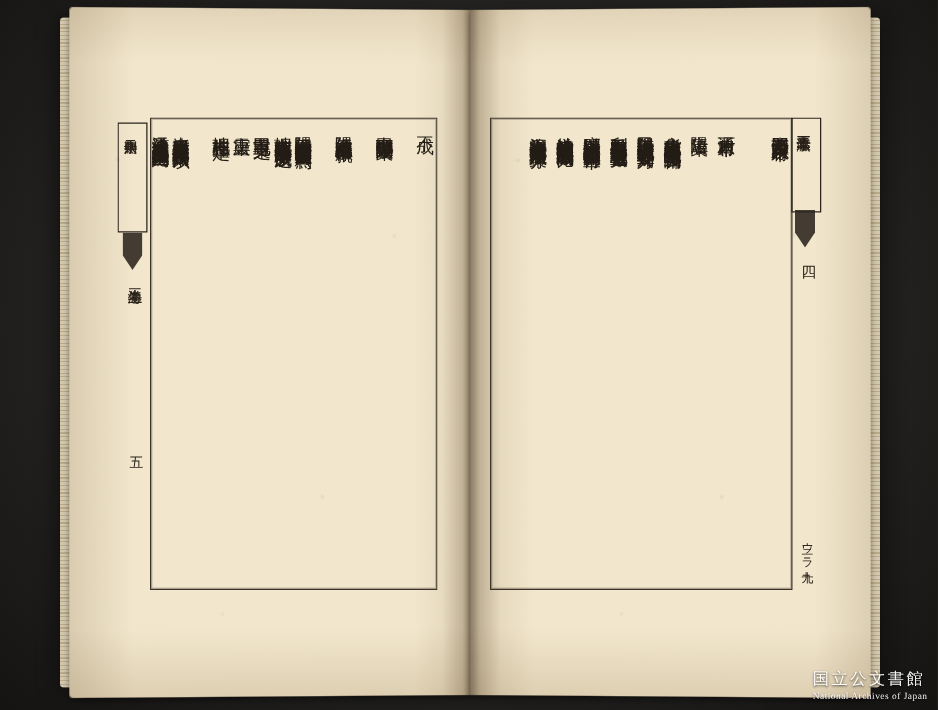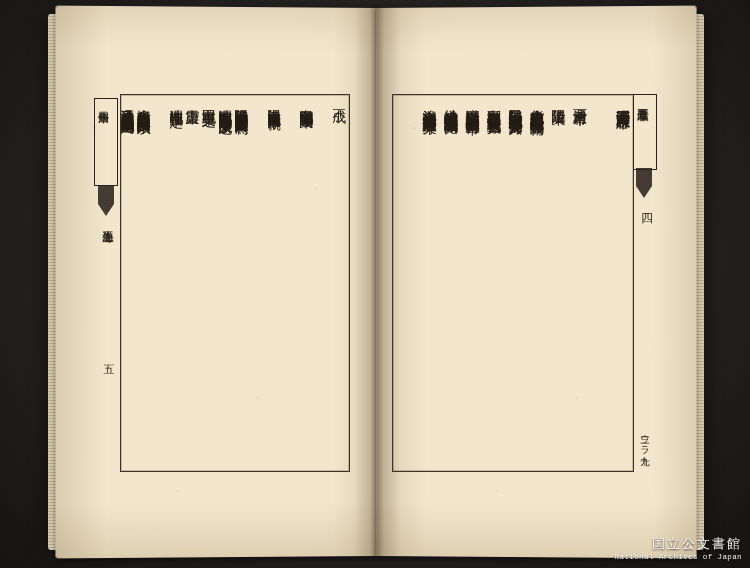--- a/index.html
+++ b/index.html
@@ -197,33 +197,33 @@
     border: 1.3px solid #2b241c;
   }
   .bandbox.r { left: 575px; top: 86px; width: 22px; height: 74px; }
   .bandbox.l { left: 36px;  top: 90px; width: 22px; height: 86px; }
 
   
   .stamp {
     position: absolute;
     right: 8px;
     bottom: 6px;
-    text-align: right;
+    text-align: left;
     color: #ffffff;
     opacity: .95;
   }
   .stamp .cn {
     font-family: "DejaVu Serif", serif;
     font-size: 13px;
     letter-spacing: 2px;
     line-height: 16px;
     text-shadow: 0 1px 2px rgba(0,0,0,.8);
   }
   .stamp .en {
-    font-family: Liberation Mono, monospace;
+    font-family: Liberation Serif, serif;
     font-size: 7.5px;
     letter-spacing: .4px;
     line-height: 10px;
     text-shadow: 0 1px 2px rgba(0,0,0,.8);
   }
 
   
   .speckle {
     position: absolute;
     inset: 0;

